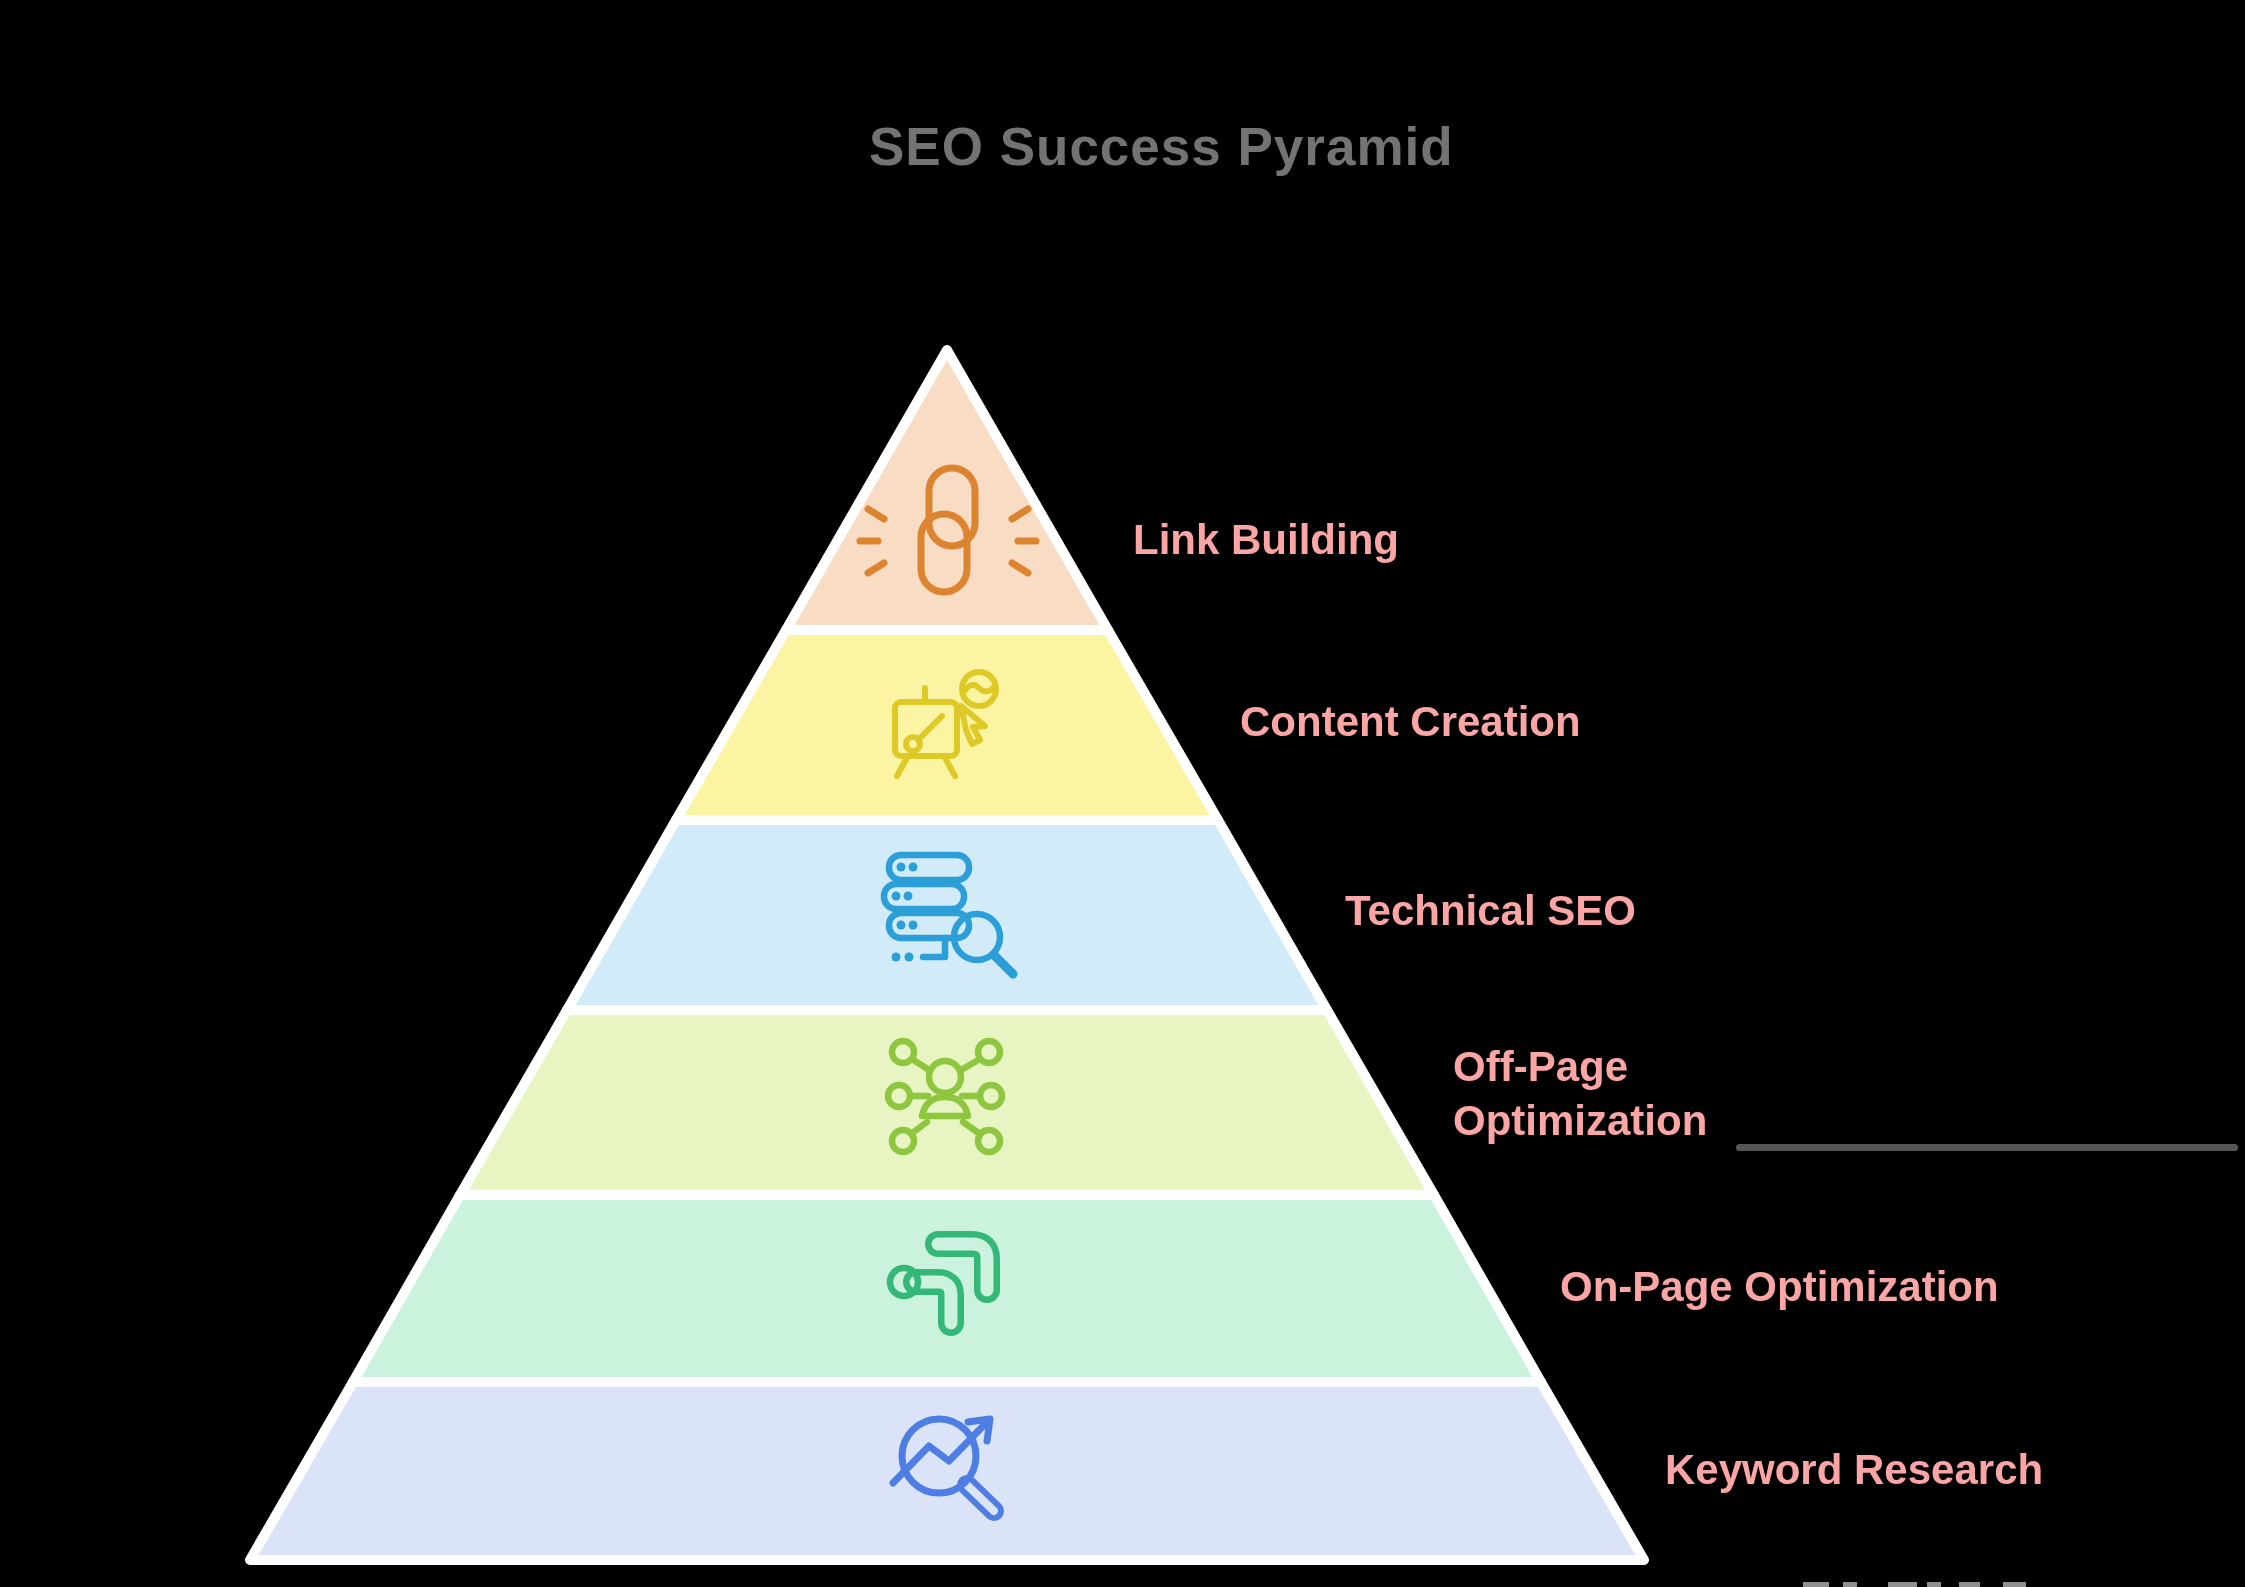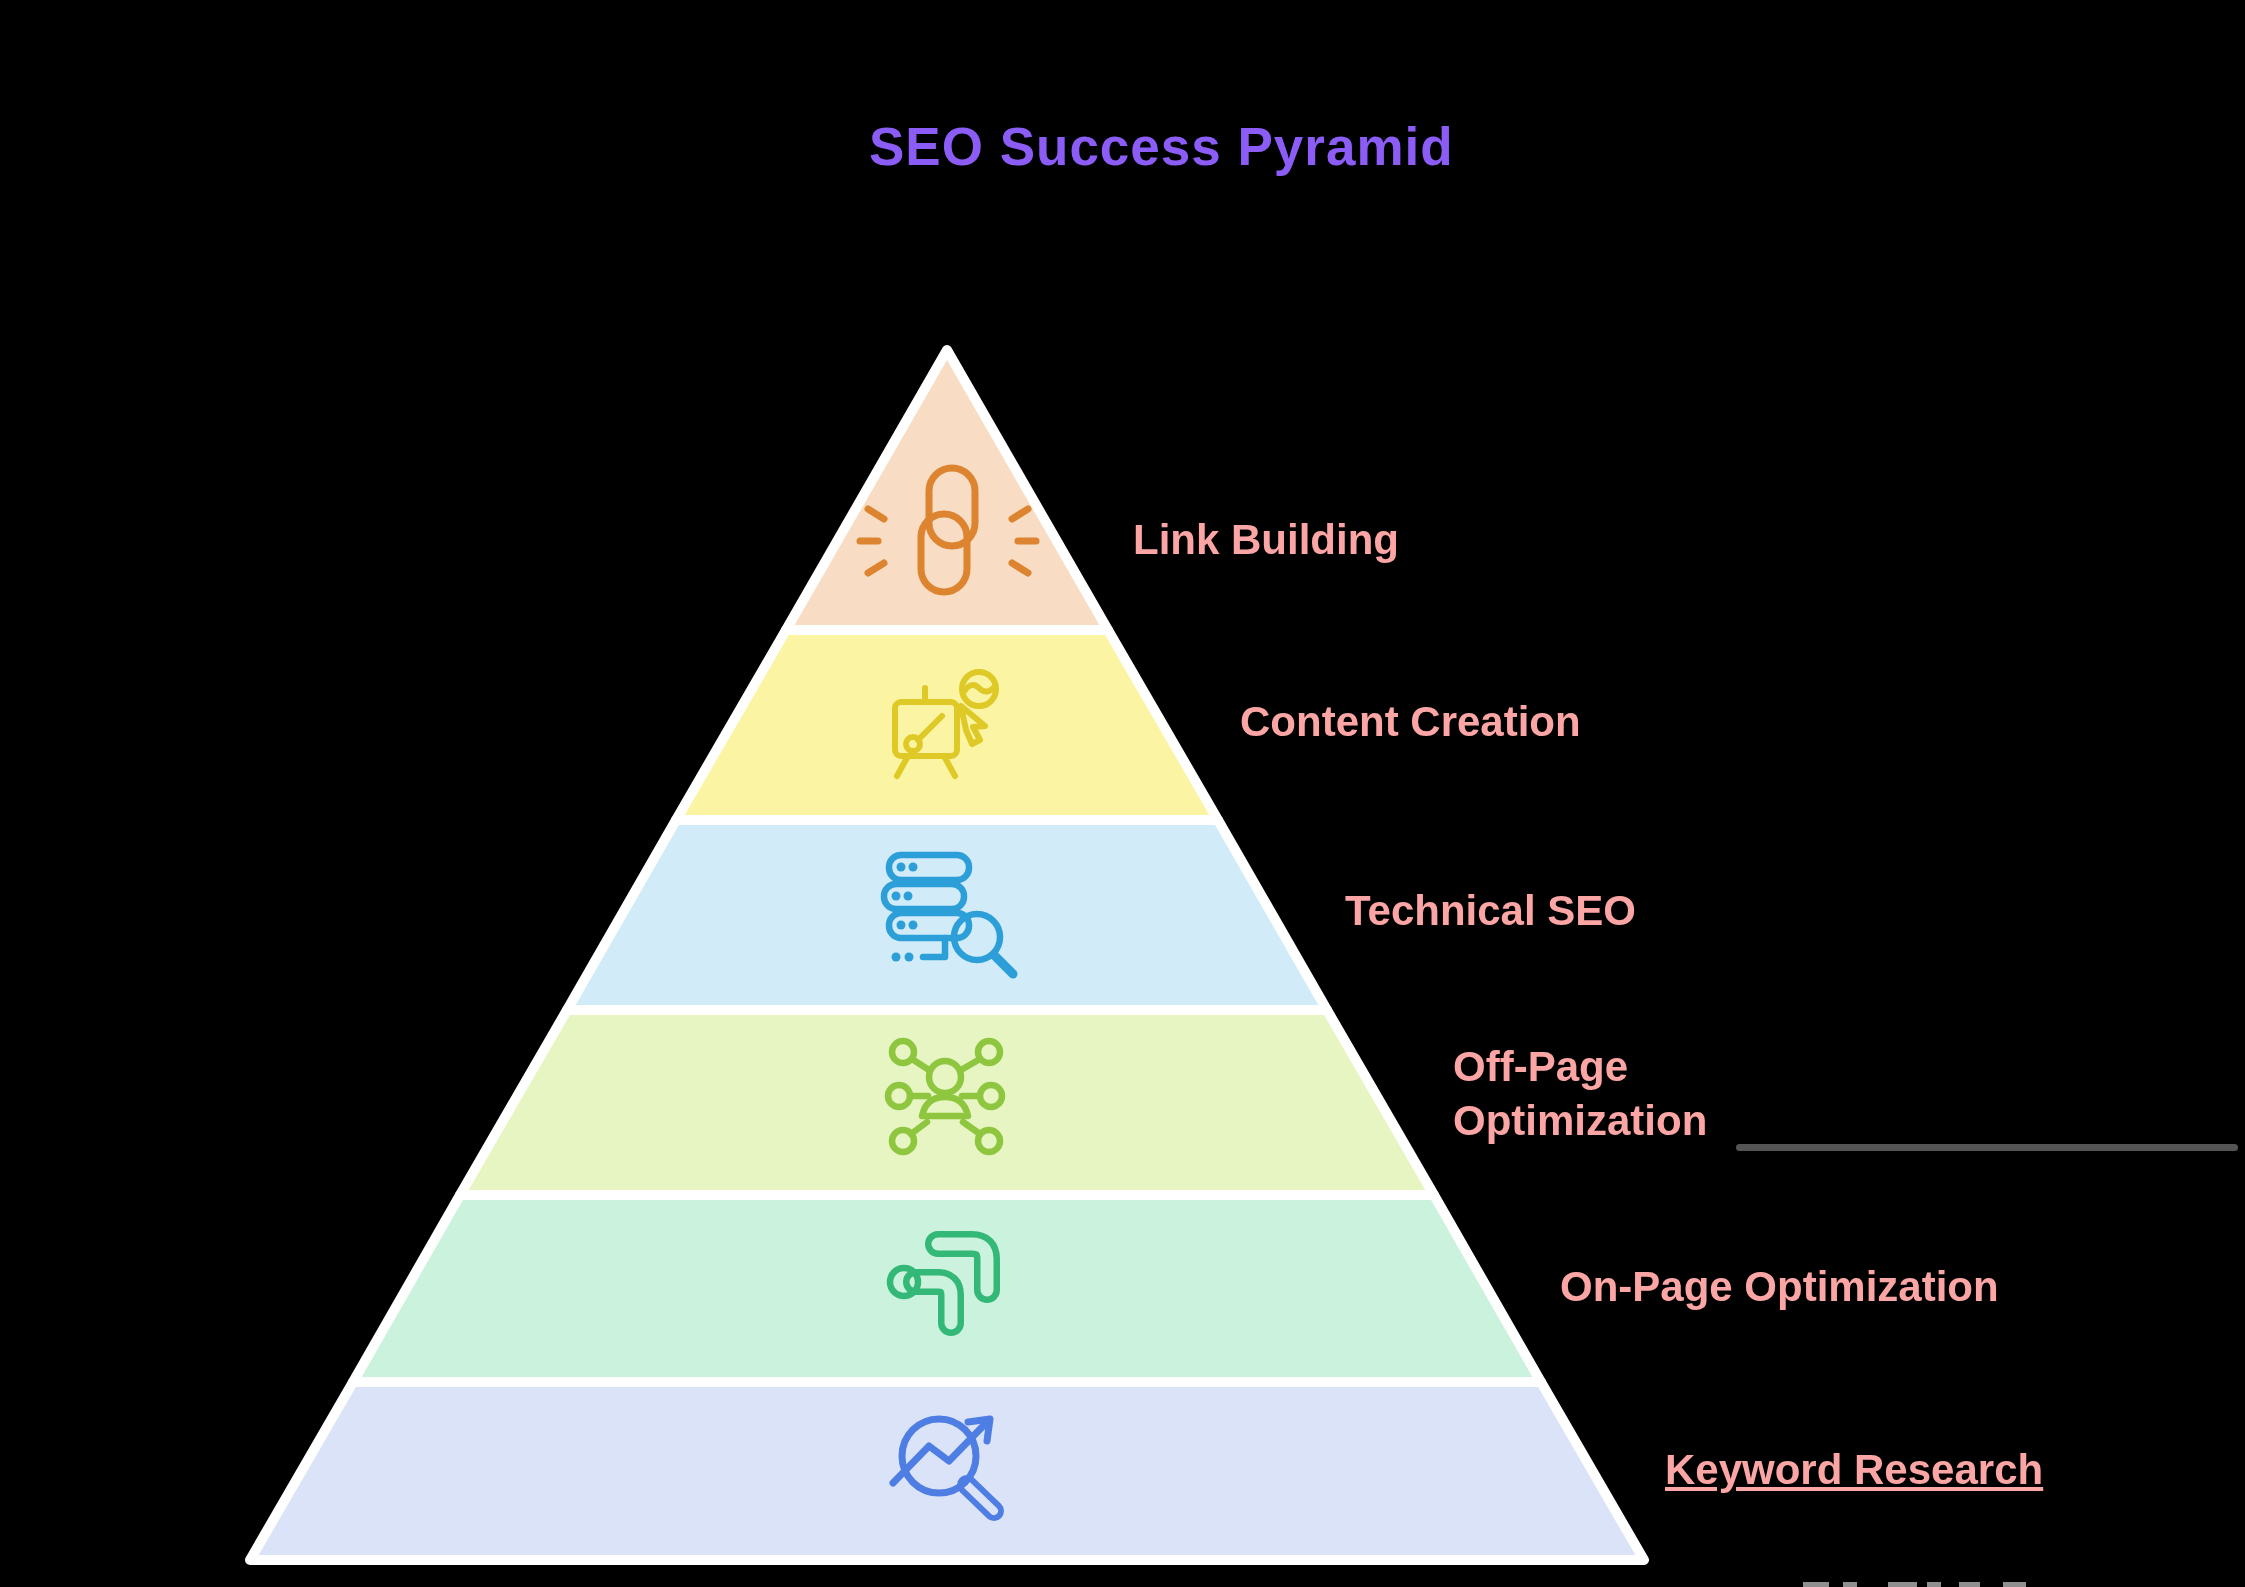--- a/index.html
+++ b/index.html
@@ -21,42 +21,42 @@
   #pyramid-svg {
     position: absolute;
     left: 0; top: 0;
   }
   .title {
     position: absolute;
     left: 869px;
     top: 116px;
     font-size: 53px;
     font-weight: bold;
-    color: #8b5cf6;
+    color: #737373;
     letter-spacing: 1px;
     white-space: nowrap;
   }
   .level-label {
     position: absolute;
     font-size: 42px;
     font-weight: bold;
     color: #fca5a5;
     line-height: 1.28;
     white-space: nowrap;
   }
   .level-label.wrap2 {
     white-space: normal;
     width: 330px;
   }
   .lbl-0 { left: 1133px; top: 513px; }
   .lbl-1 { left: 1240px; top: 695px; }
   .lbl-2 { left: 1345px; top: 884px; text-align: center; }
   .lbl-3 { left: 1453px; top: 1040px; }
   .lbl-4 { left: 1560px; top: 1260px; text-align: right; }
-  .lbl-5 { left: 1665px; top: 1443px; text-decoration: underline; }
+  .lbl-5 { left: 1665px; top: 1443px; }
   .leader-line {
     position: absolute;
     left: 1736px;
     top: 1144px;
     width: 502px;
     height: 7px;
     background: #555555;
     border-radius: 4px;
   }
   .watermark {

